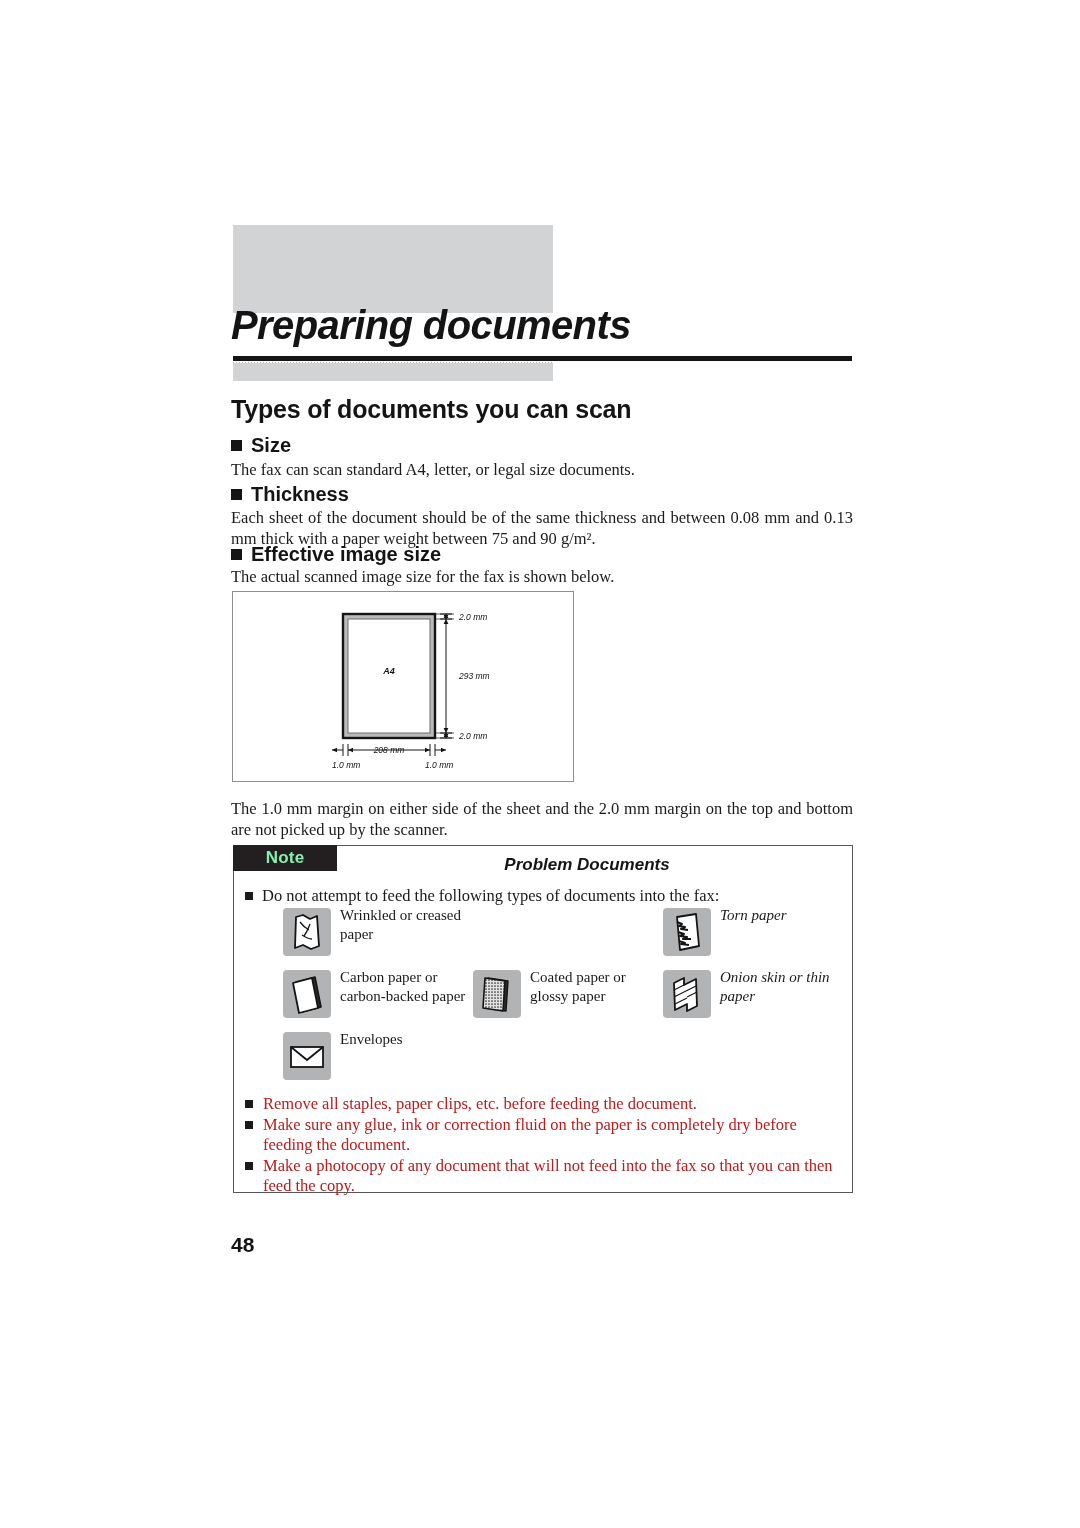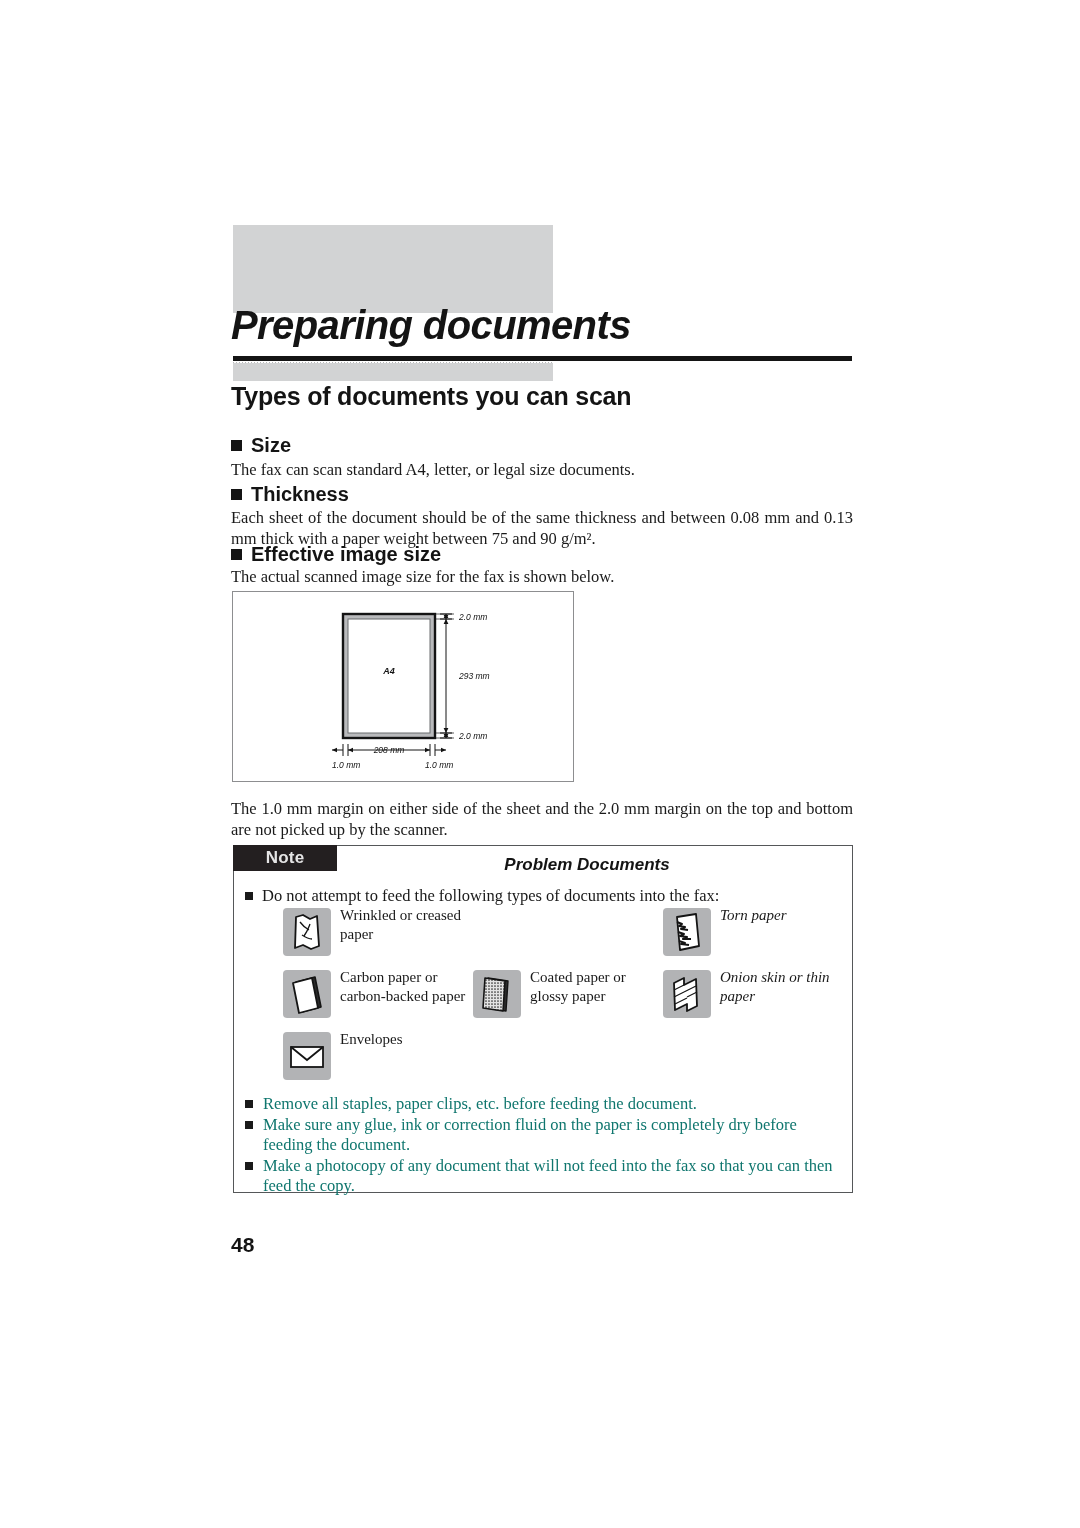--- a/index.html
+++ b/index.html
@@ -153,21 +153,21 @@
     top: 845px;
     width: 104px;
     height: 26px;
     background: #231f20;
   }
   .note-tab span {
     display: block;
     font-family: "Liberation Sans", sans-serif;
     font-weight: bold;
     font-size: 17px;
-    color: #e5e5e5;
+    color: #86efac;
     text-align: center;
     line-height: 26px;
     letter-spacing: 0.2px;
   }
   .note-heading {
     position: absolute;
     left: 233px;
     top: 855px;
     width: 620px;
     text-align: center;
@@ -239,21 +239,21 @@
 
   
   .note-bullets {
     position: absolute;
     left: 245px;
     top: 1094px;
     width: 596px;
     font-family: "Liberation Serif", serif;
     font-size: 16.5px;
     line-height: 20.5px;
-    color: #0f766e;
+    color: #b91c1c;
   }
   .nb-item {
     position: relative;
     padding-left: 18px;
     margin-bottom: 0px;
   }
   .nb-item .bsq2 {
     position: absolute;
     left: 0;
     top: 6px;
@@ -276,21 +276,21 @@
 <body>
 
 <div class="page">
 
   <div class="hdr-block"></div>
   <div class="hdr-title">Preparing documents</div>
   <div class="hdr-rule"></div>
   <div class="hdr-dotline"></div>
   <div class="hdr-block2"></div>
 
-  <div class="sec-title" style="top:382px;">Types of documents you can scan</div>
+  <div class="sec-title" style="top:395px;">Types of documents you can scan</div>
 
   <div class="sub-head" style="top:434px;">
     <span class="sq"></span><span>Size</span>
   </div>
   <div class="body-p" style="top:459px; width:620px;">The fax can scan standard A4, letter, or legal size documents.</div>
 
   <div class="sub-head" style="top:483px;">
     <span class="sq"></span><span>Thickness</span>
   </div>
   <div class="body-p" style="top:507px; width:622px;">Each sheet of the document should be of the same thickness and between 0.08 mm and 0.13 mm thick with a paper weight between 75 and 90 g/m².</div>

